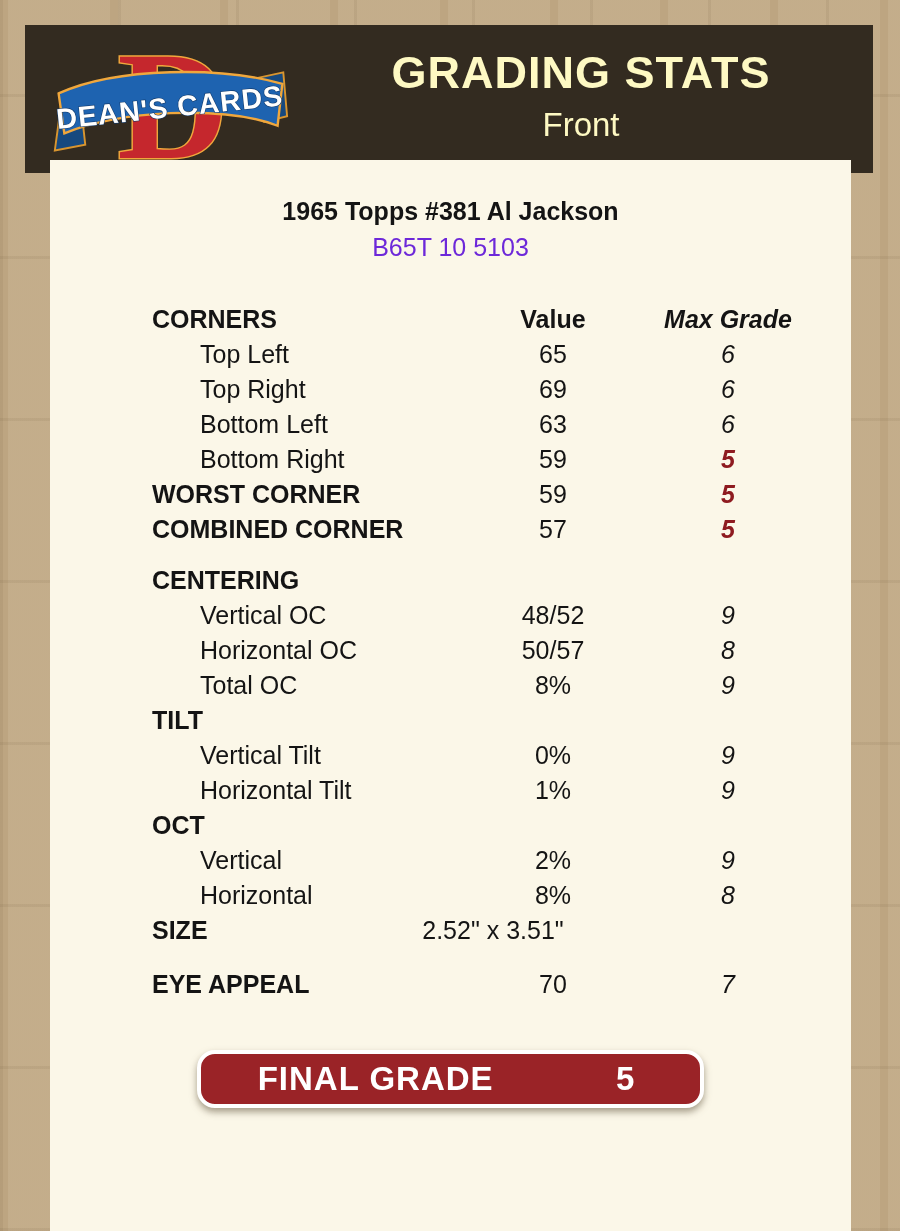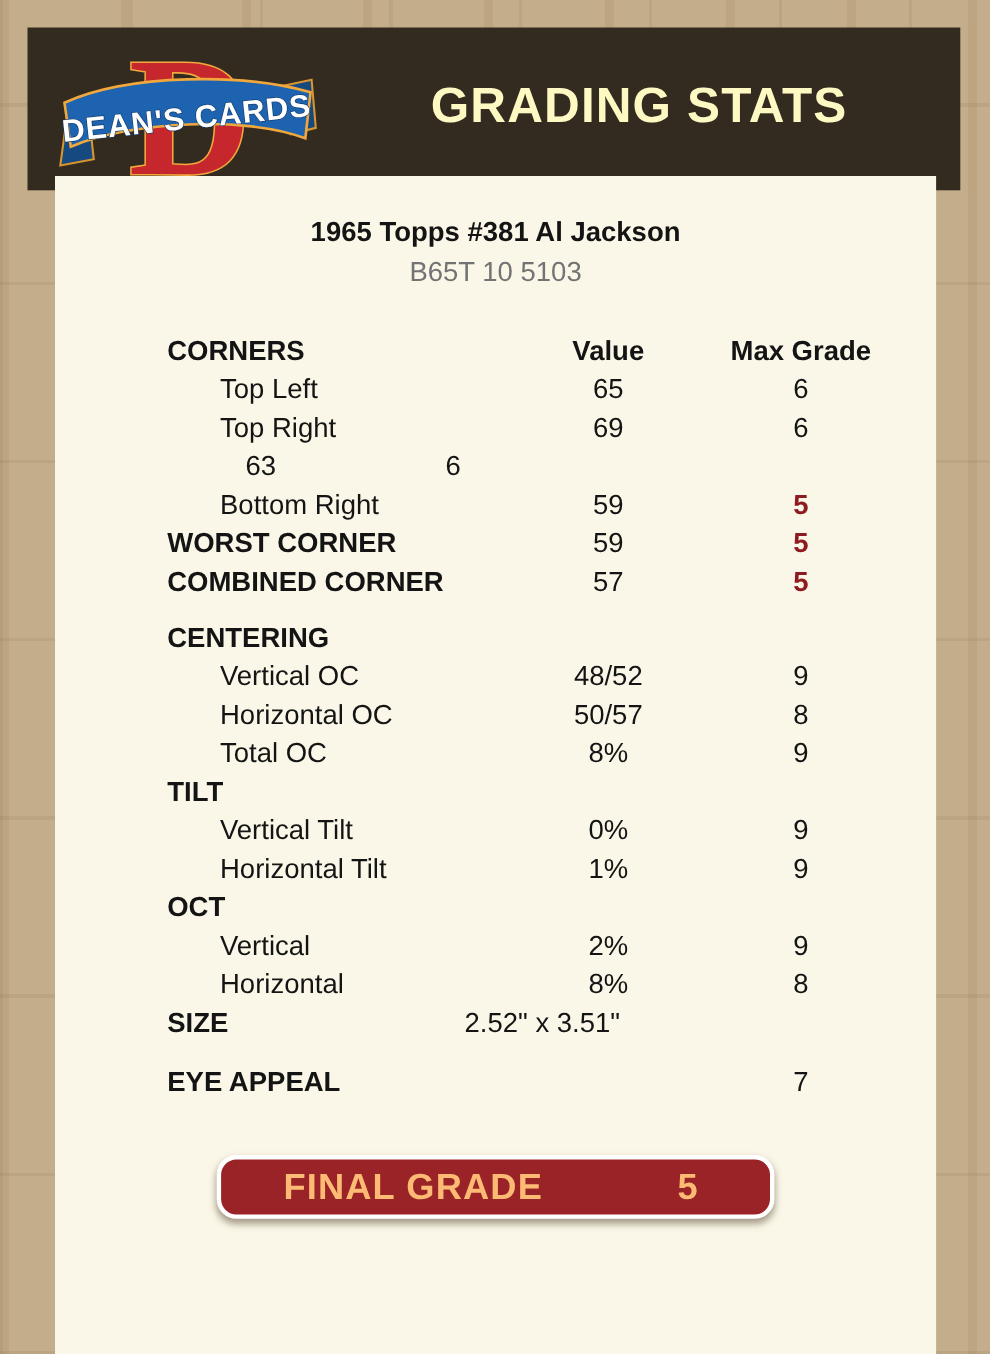--- a/index.html
+++ b/index.html
@@ -18,56 +18,57 @@
   }
   .logo{width:238px;height:142px;margin-left:26px;flex:0 0 auto;position:relative;top:2px;}
   .header-text{flex:1;text-align:center;color:#fef9c3;padding-bottom:6px;}
   .header-title{font-size:45px;font-weight:bold;letter-spacing:1px;line-height:52px;}
   .header-subtitle{font-size:33px;font-weight:normal;line-height:40px;margin-top:6px;}
   .panel{
     position:absolute;left:50px;top:160px;width:801px;height:1074px;
     background:#fbf7e8;color:#141414;
   }
   .card-title{padding-top:36px;text-align:center;font-size:25px;font-weight:bold;line-height:30px;}
-  .card-code{margin-top:6px;text-align:center;font-size:25px;line-height:30px;color:#737373;}
+  .card-code{margin-top:6px;text-align:center;font-size:25px;line-height:30px;color:#6d28d9;}
   .grades-table{margin-top:43px;}
   .row{display:flex;align-items:flex-start;height:35px;padding-left:102px;padding-right:33px;font-size:25px;white-space:nowrap;}
   .row .label{flex:1;}
   .row.indent .label{padding-left:48px;}
   .row.sect .label, .row.head .label{font-weight:bold;}
   .cell-value{width:170px;text-align:center;}
-  .cell-max{width:180px;text-align:center;}
+  .cell-max{width:180px;text-align:center;font-style:italic;}
   .colhead{font-weight:bold;}
   .red{color:#8e1b20;font-weight:bold;}
   .gap{height:16px;}
   .gap-lg{height:19px;}
   .row-size .cell-value{transform:translateX(-60px);}
   .final-grade{
     margin:45px auto 0;width:499px;height:50px;
     background:#9a2327;border:4px solid #ffffff;border-radius:18px;
     box-shadow:0 4px 7px rgba(95,82,58,0.55);
-    display:flex;align-items:center;color:#fdba74;
+    display:flex;align-items:center;color:#ffffff;
     font-size:33px;font-weight:bold;cursor:pointer;
   }
   .fg-label{width:70%;text-align:center;letter-spacing:1px;}
   .fg-value{flex:1;text-align:center;}
 </style>
 </head>
 <body>
 
 <div class="header">
   <svg class="logo" viewBox="0 0 250 140">
     <text x="128" y="130" text-anchor="middle" font-family="Liberation Serif, DejaVu Serif, serif" font-size="162" font-weight="bold" fill="#c5272d" stroke="#f0a73c" stroke-width="3" paint-order="stroke">D</text>
     <path d="M10,78 L30,62 L36,116 L4,122 Z" fill="#16497f" stroke="#d8952f" stroke-width="2"></path>
     <path d="M216,46 L244,40 L248,86 L224,92 Z" fill="#16497f" stroke="#d8952f" stroke-width="2"></path>
     <path d="M8,62 C70,34 180,34 243,52 L238,96 C180,74 70,80 14,104 Z" fill="#1e63b0" stroke="#f0a73c" stroke-width="2.5"></path>
     <text x="125" y="87" text-anchor="middle" transform="rotate(-6 125 80)" font-family="Liberation Sans, DejaVu Sans, sans-serif" font-size="30" font-weight="bold" letter-spacing="1" fill="#ffffff" stroke="#123a6b" stroke-width="1.2" paint-order="stroke">DEAN'S CARDS</text>
   </svg>
   <div class="header-text">
     <div class="header-title">GRADING STATS</div>
+    <div class="header-subtitle">Front</div>
   </div>
 </div>
 
 <div class="panel">
   <div class="card-title">1965 Topps #381 Al Jackson</div>
   <div class="card-code">B65T 10 5103</div>
 
   <div class="grades-table">
 
     <div class="row head">
@@ -82,20 +83,21 @@
       <div class="cell-max">6</div>
     </div>
 
     <div class="row indent">
       <div class="label">Top Right</div>
       <div class="cell-value">69</div>
       <div class="cell-max">6</div>
     </div>
 
     <div class="row indent">
+      <div class="label">Bottom Left</div>
       <div class="cell-value">63</div>
       <div class="cell-max">6</div>
     </div>
 
     <div class="row indent">
       <div class="label">Bottom Right</div>
       <div class="cell-value">59</div>
       <div class="cell-max red">5</div>
     </div>
 
@@ -176,20 +178,21 @@
     <div class="row sect row-size">
       <div class="label">SIZE</div>
       <div class="cell-value" style="font-weight:normal;">2.52" x 3.51"</div>
       <div class="cell-max"></div>
     </div>
 
     <div class="gap-lg"></div>
 
     <div class="row sect">
       <div class="label">EYE APPEAL</div>
+      <div class="cell-value" style="font-weight:normal;">70</div>
       <div class="cell-max" style="font-weight:normal;">7</div>
     </div>
 
   </div>
 
   <div class="final-grade">
     <div class="fg-label">FINAL GRADE</div>
     <div class="fg-value">5</div>
   </div>
 </div>

